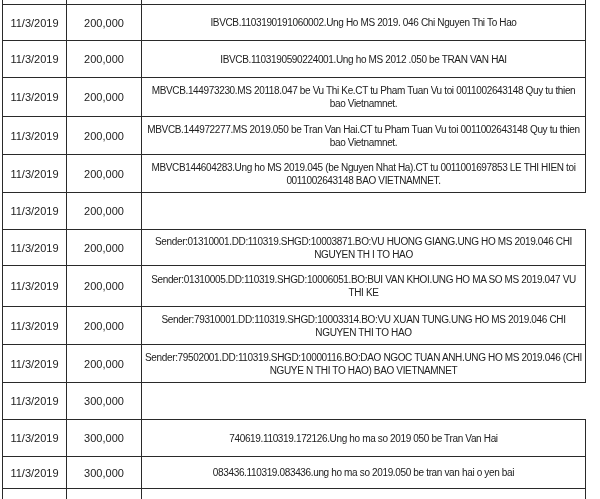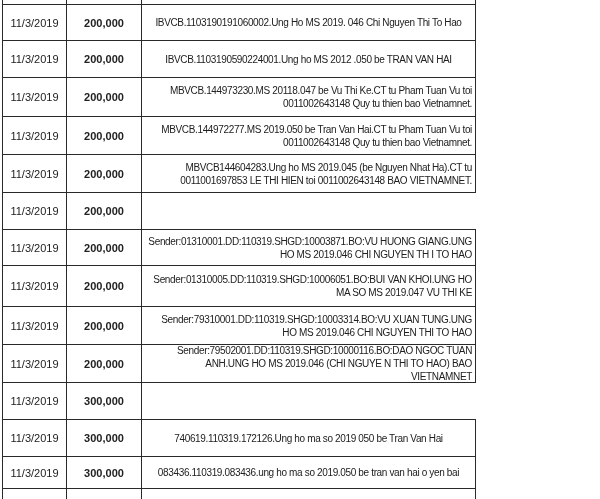--- a/index.html
+++ b/index.html
@@ -9,21 +9,21 @@
     height: 499px;
     background: #ffffff;
     overflow: hidden;
     font-family: "Liberation Sans", sans-serif;
     color: #212121;
   }
   .table {
     position: absolute;
     top: 0;
     left: 2px;
-    width: 474px;
+    width: 584px;
     border-left: 1.5px solid #2a2a2a;
     box-sizing: border-box;
   }
   .row {
     display: flex;
     box-sizing: border-box;
     border-bottom: 1.5px solid #2a2a2a;
     background: #ffffff;
   }
   .row.partial-bottom {
@@ -32,28 +32,27 @@
   .cell {
     box-sizing: border-box;
     border-right: 1.5px solid #2a2a2a;
     display: flex;
     align-items: center;
     justify-content: center;
     text-align: center;
     overflow: hidden;
   }
   .c1 { width: 64px; flex: none; font-size: 11px; }
-  .c2 { width: 75px; flex: none; font-size: 11px; font-weight: bold; }
+  .c2 { width: 75px; flex: none; font-size: 11px; }
   .c3 {
     flex: 1;
     font-size: 10px;
     letter-spacing: -0.35px;
     line-height: 13px;
     padding: 0 3px;
-    text-align: right;
   }
 </style>
 </head>
 <body>
 
 <div class="table">
 
   <div class="row" style="height:5px">
     <div class="cell c1"></div>
     <div class="cell c2"></div>

